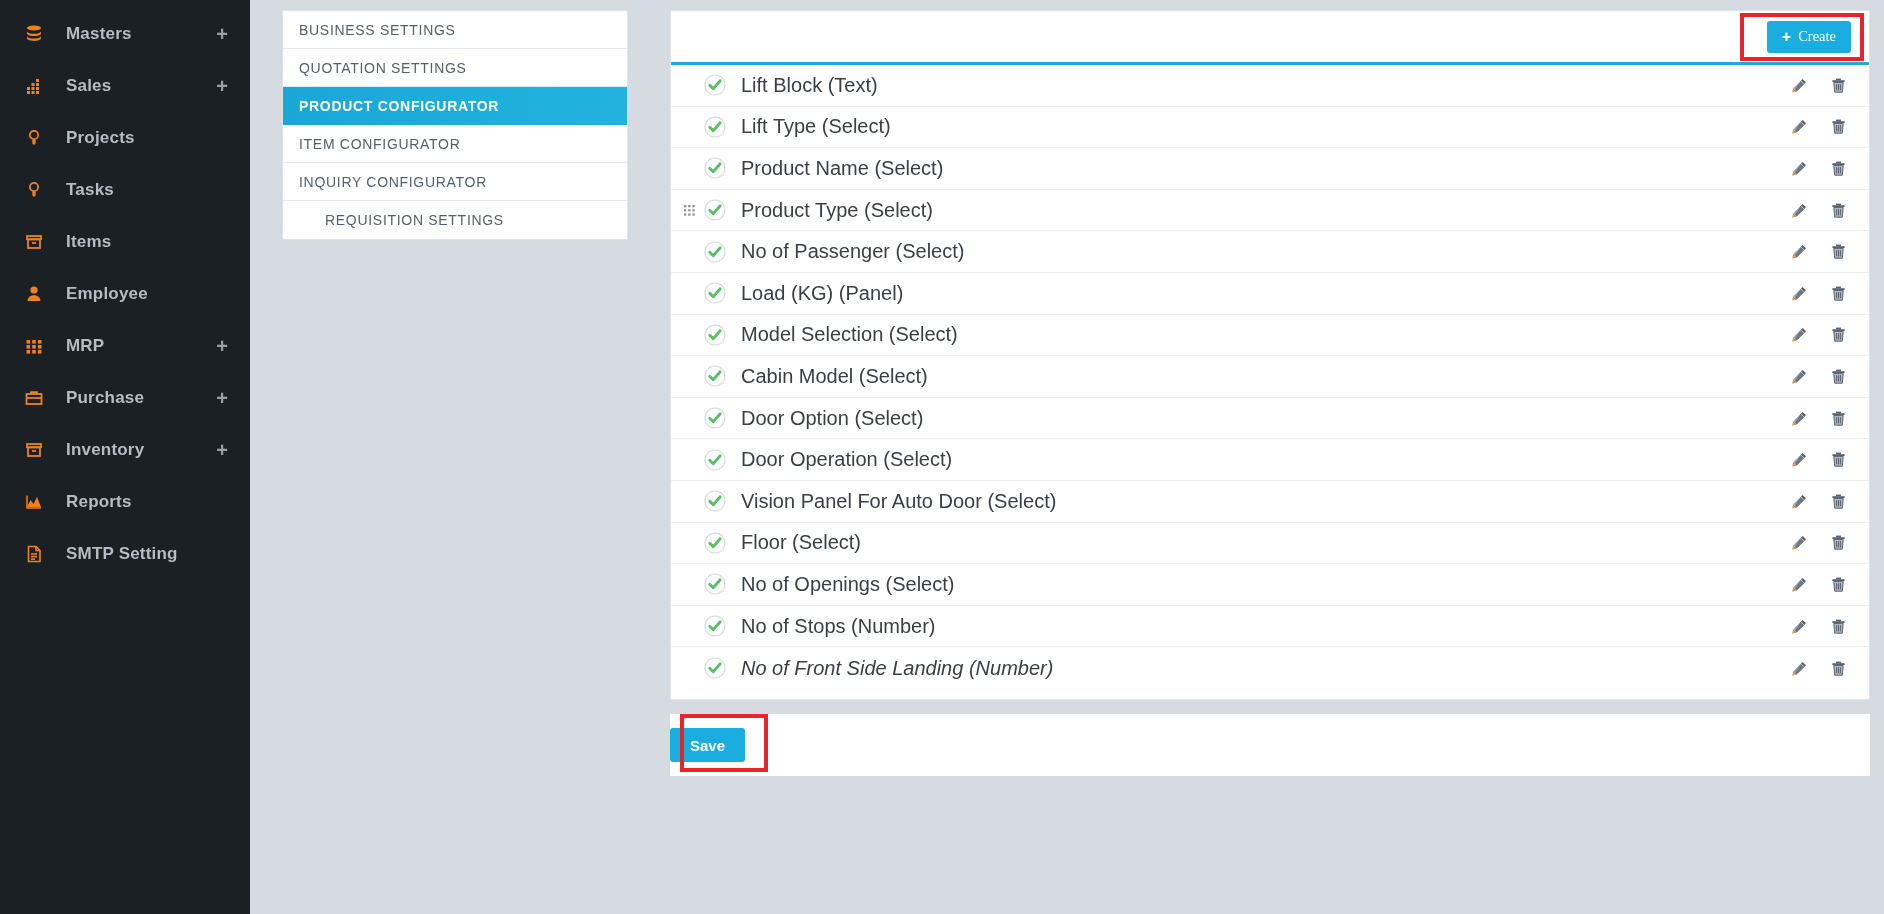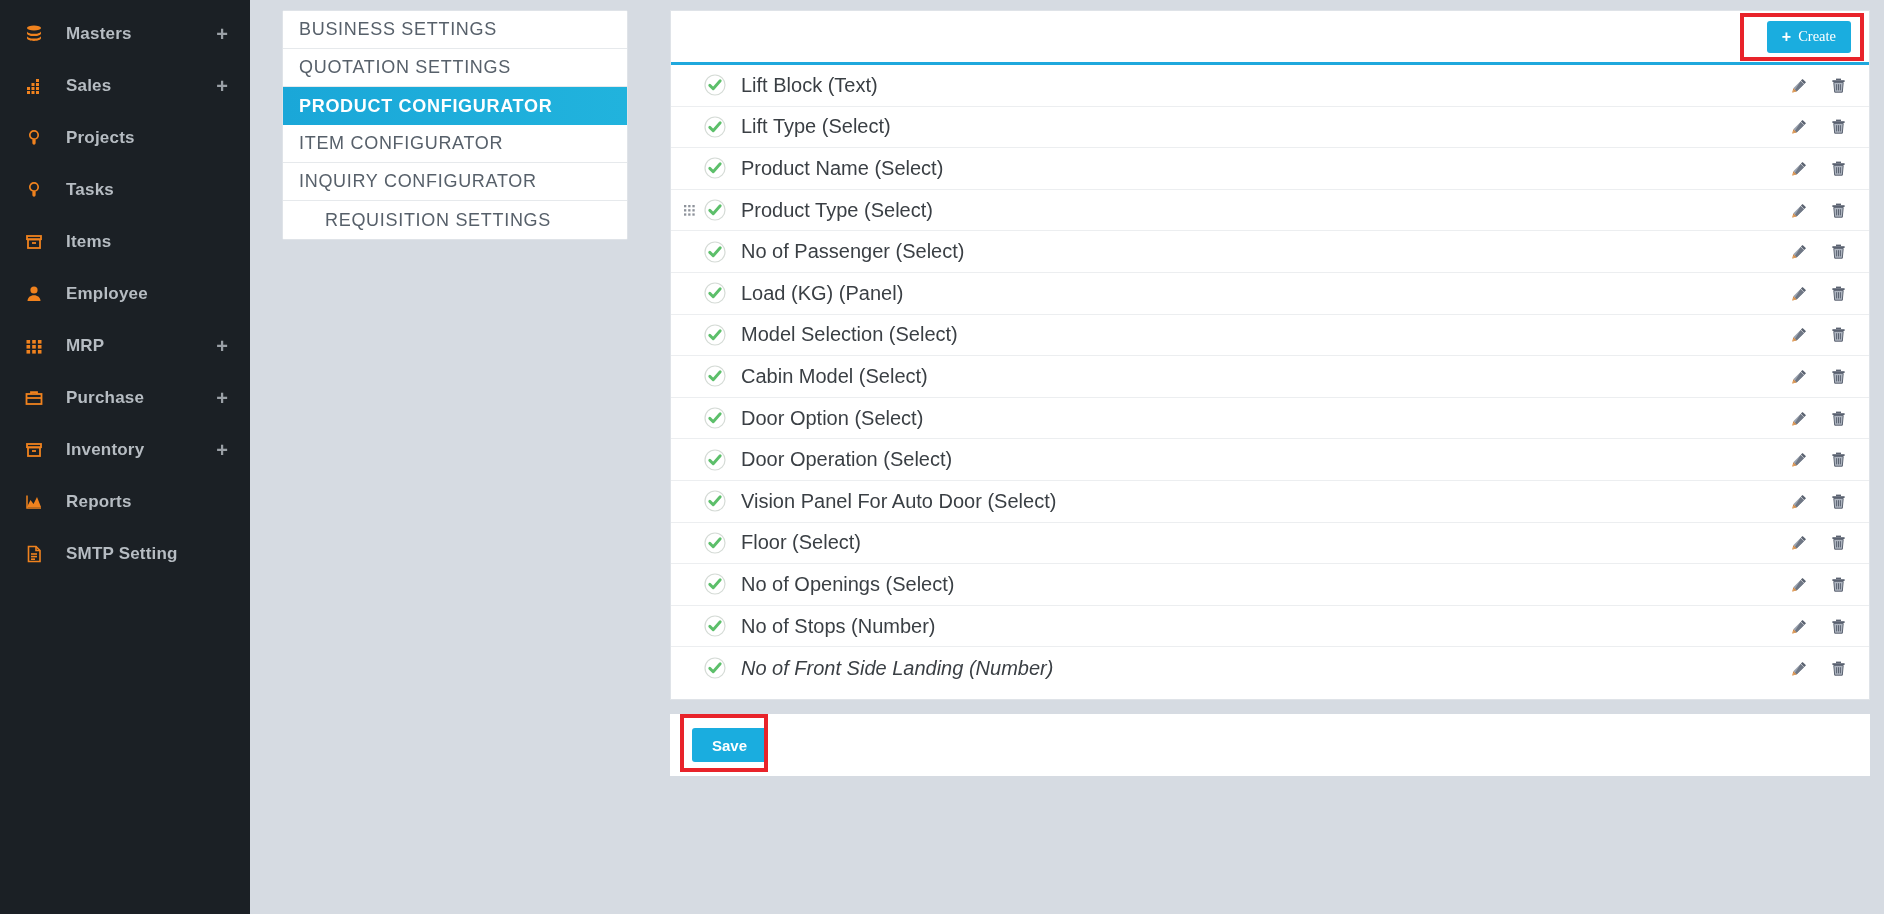--- a/index.html
+++ b/index.html
@@ -71,21 +71,21 @@
     background: #ffffff;
     border: 1px solid #dfe3e8;
     border-radius: 2px;
     overflow: hidden;
   }
   .settings-item {
     height: 38px;
     display: flex;
     align-items: center;
     padding: 0 0 0 16px;
-    font-size: 18px;
+    font-size: 14px;
     letter-spacing: .7px;
     color: #57606a;
     border-bottom: 1px solid #e6e9ec;
     background: #fff;
   }
   .settings-item:last-child { border-bottom: none; padding-left: 42px; }
   .settings-item.active {
     background: linear-gradient(to right,#1aa7d8,#21b3dd);
     color: #ffffff;
     font-weight: bold;
@@ -211,21 +211,20 @@
     padding-top: 14px;
     background: #d6dbe2;
     position: relative;
   }
   .save-area {
     background: #ffffff;
     width: 100%;
     height: 62px;
     display: flex;
     align-items: center;
-    padding-left: 22px;
   }
   .save-btn {
     background: #1aaddf;
     color: #fff;
     border: none;
     border-radius: 3px;
     height: 34px;
     padding: 0 20px;
     font-size: 15px;
     font-weight: bold;

